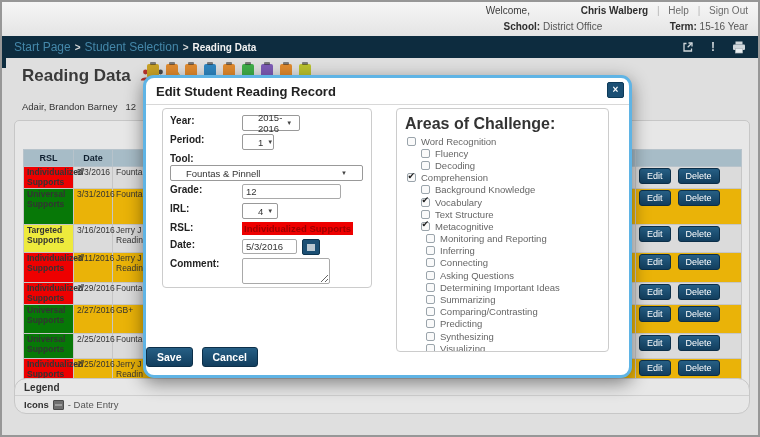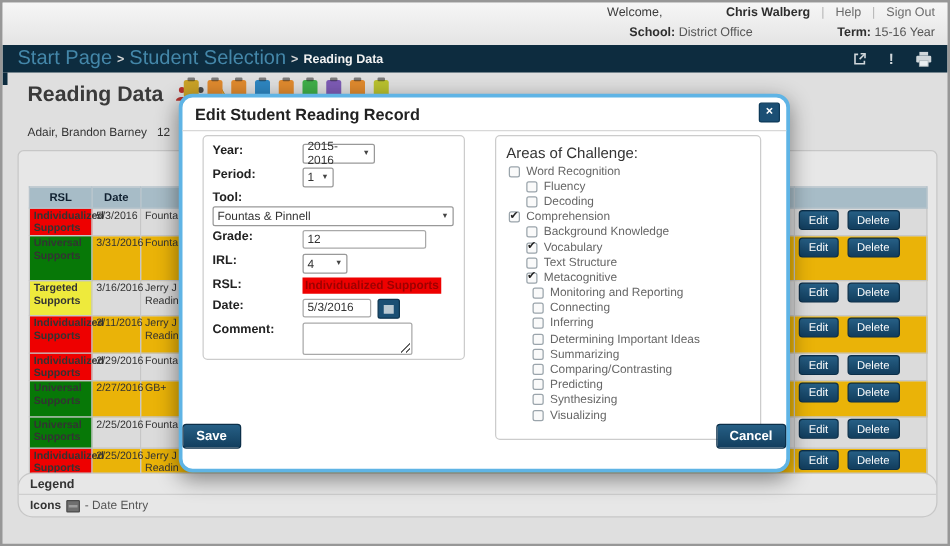--- a/index.html
+++ b/index.html
@@ -14,21 +14,21 @@
   .top-line2 { position:absolute; top:19px; right:10px; font-size:10px; color:#555; }
   .top a { color:#6b6b6b; text-decoration:none; cursor:pointer;margin-top:48px; }
   .sep { color:#b5b5b5; margin:0 6px; }
   .gap2 { display:inline-block; width:14px; }
   .top b { color:#2e2e2e;padding-left:48px; }
 
   
   .crumbbar { position:absolute; top:34px; left:0; right:0; height:22px;
               background:var(--navy-dark); display:flex; align-items:center;
               padding:0 12px; }
-  .crumbbar a { color:var(--link-teal); font-size:16px; text-decoration:none; cursor:pointer; }
+  .crumbbar a { color:var(--link-teal); font-size:12px; text-decoration:none; cursor:pointer; }
   .crumb-sep { color:#d8d8d8; font-size:10px; margin:0 4px; font-weight:bold; }
   .crumb-cur { color:#f2f2f2; font-size:10px; font-weight:bold; }
   .crumb-icons { margin-left:auto; display:flex; align-items:center; gap:17px; }
   .crumb-icons .ic { cursor:pointer; display:inline-flex; align-items:center; }
   .excl { color:#cfd6da; font-weight:bold; font-size:12px; line-height:12px; }
 
   .side-notch { position:absolute; left:0; top:56px; width:4px; height:10px; background:var(--navy-dark); }
 
   
   .page-title { position:absolute; left:20px; top:64px; font-size:17px; font-weight:bold;
@@ -87,47 +87,47 @@
                  color:#fff; font-size:10px; font-weight:bold; line-height:14px;
                  text-align:center; cursor:pointer; }
   .fieldset { position:absolute; background:#fff; border:1px solid #ccc; border-radius:4px;
               overflow:hidden; }
   .fs-left  { left:16px;  top:30px; width:210px; height:180px; padding:6px 8px 6px 7px; }
   .fs-right { left:250px; top:30px; width:213px; height:244px; padding:6px 8px; }
 
   .frow { display:flex; align-items:flex-start; height:17px; margin-bottom:2px; }
   .flabel { font-weight:bold; font-size:10px; color:#222; width:72px; flex-shrink:0; }
   .sel { display:inline-flex; align-items:center; justify-content:space-between;
-         border:1px solid #999; background:#fff; height:16px; padding:0 3px;
+         border:1px solid #999; background:#fff; height:16px; padding:0 15px;
          font-size:9.5px; color:#333; border-radius:2px; cursor:pointer; }
   .arr { font-size:6px; color:#444; margin-left:4px; }
   .tin { border:1px solid #a9a9a9; height:15px; font-size:9.5px; padding:0 3px;
          border-radius:2px; font-family:"Liberation Sans", sans-serif; color:#333; }
   .tool-label { font-weight:bold; font-size:10px; color:#222; height:12px; }
   .rsl-chip { background:var(--rsl-red); color:var(--rsl-red-text); font-weight:bold;
               font-size:9.5px; padding:1px 2px; white-space:nowrap; }
   .calbtn { width:18px; height:16px; background:var(--navy); border:1px solid #0e3550;
             border-radius:2px; margin-left:5px; display:inline-flex; align-items:center;
             justify-content:center; cursor:pointer; }
   .calbtn span { width:8px; height:7px; background:#b9c8d2; display:block; }
   textarea.cmt { width:88px; height:26px; border:1px solid #a9a9a9; border-radius:2px;
                  resize:both; font-family:"Liberation Sans", sans-serif; font-size:9px; }
 
-  .areas-title { font-size:12px; font-weight:normal; color:#333; margin-bottom:2px; }
+  .areas-title { font-size:16px; font-weight:bold; color:#333; margin-bottom:2px; }
   label.chk { display:flex; align-items:center; height:12.2px; font-size:9.5px;
               color:#666; cursor:pointer; white-space:nowrap; }
   .lvl1 { margin-left:2px; } .lvl2 { margin-left:16px; } .lvl3 { margin-left:21px; }
   label.chk input { appearance:none; -webkit-appearance:none; width:9px; height:9px;
                     border:1px solid #9aa4ab; background:#fafafa; border-radius:2px;
                     margin:0 5px 0 0; position:relative; cursor:pointer; flex-shrink:0; }
   label.chk input:checked::after { content:"\2714"; position:absolute; top:-3.5px; left:-0.5px;
                     font-size:9px; color:#222; }
 
-  .modal-btns { position:absolute; bottom:16px; left:0; right:0; display:flex;
-                justify-content:space-between; gap:9px; }
+  .modal-btns { position:absolute; bottom:8px; left:0; right:0; display:flex;
+                justify-content:flex-start; gap:9px; }
   .bigbtn { font-family:"Liberation Sans", sans-serif; font-size:10.5px; font-weight:bold;
             color:#fff; background:linear-gradient(#265f85,#123e5e); border:1px solid #0c2f49;
             border-radius:3px; padding:3px 10px; cursor:pointer; }
 </style>
 </head>
 <body>
 
 <div class="stage">
 
   <div class="top">
@@ -376,25 +376,29 @@
           <label class="chk lvl2">
             <input type="checkbox" checked="" style="">
             <span>Metacognitive</span>
           </label>
           <label class="chk lvl3">
             <input type="checkbox" style="">
             <span>Monitoring and Reporting</span>
           </label>
           <label class="chk lvl3">
             <input type="checkbox" style="">
+            <span>Inferring</span>
+          </label>
+          <label class="chk lvl3">
+            <input type="checkbox" style="">
             <span>Connecting</span>
           </label>
           <label class="chk lvl3">
             <input type="checkbox" style="">
-            <span>Inferring</span>
+            <span>Asking Questions</span>
           </label>
           <label class="chk lvl3">
             <input type="checkbox" style="">
             <span>Determining Important Ideas</span>
           </label>
           <label class="chk lvl3">
             <input type="checkbox" style="">
             <span>Summarizing</span>
           </label>
           <label class="chk lvl3">

